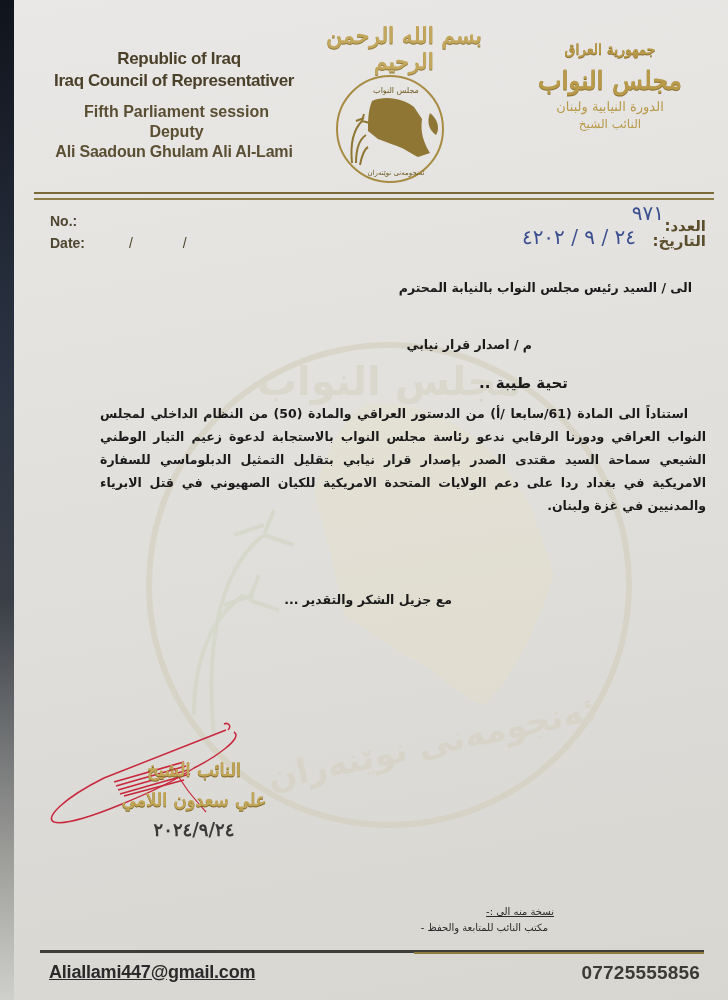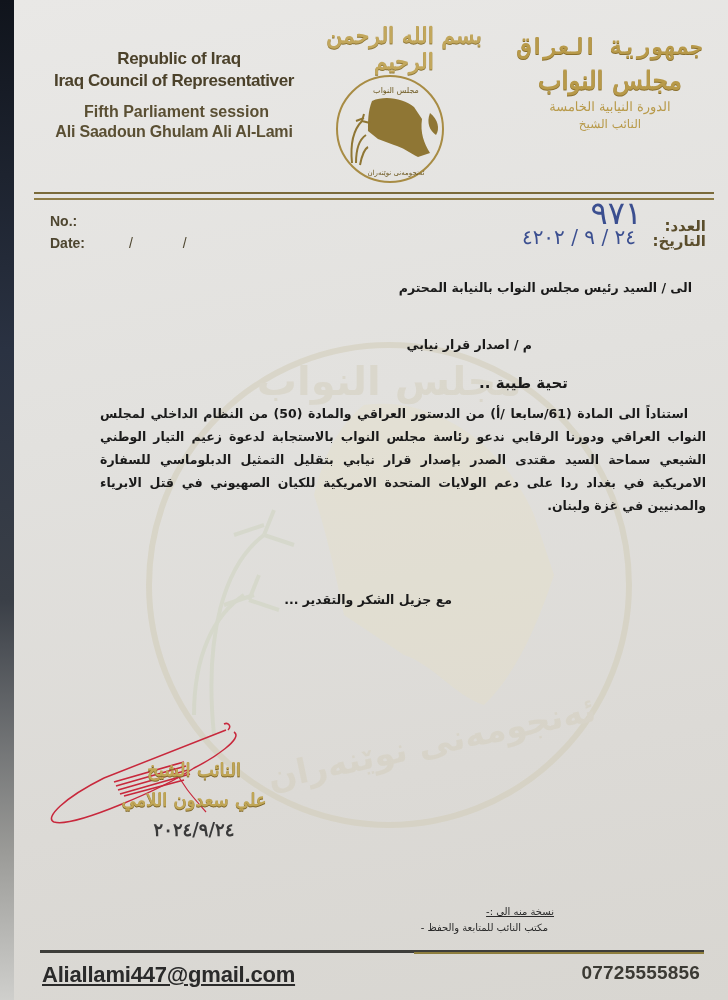--- a/index.html
+++ b/index.html
@@ -19,37 +19,37 @@
   }
   .en-header { position:absolute; left:0; top:48px; width:300px; text-align:center; color:#4b412a; }
   .en-header .l1 { font-size:17px; font-weight:bold; letter-spacing:-0.3px; margin-left:30px; line-height:22px;}
   .en-header .l2 { font-size:17px; font-weight:bold; letter-spacing:-0.4px; margin-left:20px; line-height:22px;}
   .en-header .l3 { font-size:16px; font-weight:bold; margin-top:10px; margin-left:25px; line-height:20px; color:#5a4f33;}
   .en-header .l4 { font-size:16px; font-weight:bold; margin-left:25px; line-height:20px; color:#5a4f33;}
   .en-header .l5 { font-size:16px; font-weight:bold; margin-left:20px; line-height:20px; color:#5a4f33; letter-spacing:-0.2px;}
 
   .ar-header { position:absolute; left:478px; top:34px; width:236px; text-align:center; color:#b89a4a; direction:rtl;
     font-family:"DejaVu Serif", serif; }
-  .ar-header .a1 { font-size:22px; font-weight:bold; line-height:30px; text-shadow:0 1px 0 #8a6f2c;font-family:Liberation Mono, monospace;}
+  .ar-header .a1 { font-size:14px; font-weight:bold; line-height:30px; text-shadow:0 1px 0 #8a6f2c;}
   .ar-header .a2 { font-size:25px; font-weight:bold; line-height:34px; text-shadow:0 1px 0 #8a6f2c;}
   .ar-header .a3 { font-size:13px; line-height:18px; }
   .ar-header .a4 { font-size:12px; line-height:17px; }
   .ar-header .a5 { font-size:13px; line-height:22px; }
 
   .basmala { position:absolute; left:290px; top:22px; width:200px; text-align:center; direction:rtl;
     font-family:"DejaVu Serif", serif; font-size:22px; font-weight:bold; color:#c2a75c; text-shadow:0 1px 0 #8d7535; }
   .emblem { position:absolute; left:320px; top:73px; }
 
   .rule-top { position:absolute; left:20px; right:14px; top:192px; height:4px; border-top:2px solid #7a6a3a; border-bottom:2px solid #8e7c45; }
 
   .en-meta { position:absolute; left:36px; top:210px; color:#4e4630; font-weight:bold; font-size:14px; line-height:22px; }
   .en-meta .slash { display:inline-block; font-weight:normal; }
   .ar-meta { position:absolute; right:10px; top:208px; color:#5b4e2c; font-weight:bold; font-size:15px; direction:rtl; text-align:right; line-height:22px; font-family:"DejaVu Sans", sans-serif;}
   .hand { color:#3b4f90; font-family:"DejaVu Serif", serif; font-weight:normal; }
-  .hand.num { font-size:32px; position:absolute; right:76px; top:-6px; letter-spacing:2px;}
+  .hand.num { font-size:20px; position:absolute; right:54px; top:-6px; letter-spacing:2px;}
   .hand.date { font-size:20px; position:absolute; right:82px; top:18px; white-space:nowrap;}
 
   .body-ar { position:absolute; right:24px; direction:rtl; color:#1a1a1a; font-family:"DejaVu Sans", sans-serif; font-weight:bold;text-align:right; }
   .recipient { top:280px; right:36px; font-size:12.5px; }
   .subject { top:337px; right:196px; font-size:12.5px; }
   .greeting { top:374px; right:160px; font-size:15px; }
   .para { top:402px; left:86px; right:22px; font-size:12.5px; line-height:23px; text-align:justify; text-indent:18px; }
   .closing { top:592px; right:276px; font-size:12.5px; }
 
   .sig-block { position:absolute; left:100px; top:755px; width:160px; text-align:center; direction:rtl;
@@ -58,21 +58,21 @@
   .sig-block .s2 { font-size:18px; line-height:30px; }
   .sig-block .s3 { font-size:18px; line-height:30px; color:#3a3a3a; text-shadow:none; letter-spacing:1px;}
   .sig-svg { position:absolute; left:30px; top:718px; }
 
   .cc-title { position:absolute; right:174px; top:906px; font-size:10px; direction:rtl; color:#2a2a2a; text-decoration:underline; font-family:"DejaVu Sans", sans-serif;}
   .cc-item { position:absolute; right:180px; top:922px; font-size:10px; direction:rtl; color:#2a2a2a; font-family:"DejaVu Sans", sans-serif;}
   .cc-item .dash { margin-left:14px; }
 
   .rule-bottom { position:absolute; left:26px; right:24px; top:950px; border-top:3px solid #3d3d3a; }
   .rule-bottom-gold { position:absolute; left:400px; right:24px; top:952px; border-top:2px solid #8e7e3e; }
-  .email { position:absolute; left:28px; top:962px; font-size:22px; font-weight:bold; color:#2a2a2a; text-decoration:underline; letter-spacing:-0.2px;}
+  .email { position:absolute; left:35px; top:962px; font-size:18px; font-weight:bold; color:#2a2a2a; text-decoration:underline; letter-spacing:-0.2px;}
   .phone { position:absolute; right:28px; top:962px; font-size:19px; font-weight:bold; color:#3b3a34; letter-spacing:0.2px;}
 
   .watermark { position:absolute; left:120px; top:335px; opacity:0.55; }
 </style>
 </head>
 <body>
 
 <div class="edge-shadow"></div>
 
 <div class="paper">
@@ -85,39 +85,40 @@
     <path d="M100 200 l 30 -10 M 130 200 l 10 -25 M 130 200 l 30 10" stroke="#cfd4c0" stroke-width="4" fill="none"></path>
     <path d="M90 270 l 30 -10 M 115 265 l 10 -25 M 115 265 l 30 10" stroke="#cfd4c0" stroke-width="4" fill="none"></path>
     <text x="255" y="60" text-anchor="middle" font-family="DejaVu Sans, sans-serif" font-size="40" font-weight="bold" fill="#d4cfbe">مجلس النواب</text>
     <text x="300" y="420" text-anchor="middle" font-family="DejaVu Sans, sans-serif" font-size="34" font-weight="bold" fill="#d4cfbe" transform="rotate(-12 300 420)">ئەنجومەنی نوێنەران</text>
   </svg>
 
   <div class="en-header">
     <div class="l1">Republic of Iraq</div>
     <div class="l2">Iraq Council of Representativer</div>
     <div class="l3">Fifth Parliament session</div>
+    <div class="l4">Deputy</div>
     <div class="l5">Ali Saadoun Ghulam Ali Al-Lami</div>
   </div>
 
   <div class="basmala">بسم الله الرحمن الرحيم</div>
 
   <svg class="emblem" width="112" height="112" viewBox="0 0 112 112">
     <circle cx="56" cy="56" r="53" fill="none" stroke="#a88c44" stroke-width="2"></circle>
     <path d="M38 28 C 52 22, 70 26, 80 34 L 88 46 C 86 60, 90 70, 96 80 L 84 84 C 76 80, 68 74, 60 72 L 44 66 L 34 58 C 34 48, 34 38, 38 28 Z" fill="#8f7634"></path>
     <path d="M96 40 C 104 46, 106 56, 102 62 C 96 58, 92 50, 96 40 Z" fill="#8f7634"></path>
     <path d="M18 90 C 16 70, 20 56, 28 48 M22 90 C 22 76, 26 66, 32 62 M26 92 C 28 82, 30 76, 34 74" stroke="#8f7634" stroke-width="2" fill="none"></path>
     <path d="M22 48 l 8 -3 M 28 48 l 2 -7 M 28 48 l 8 2" stroke="#8f7634" stroke-width="2" fill="none"></path>
     <text x="62" y="20" text-anchor="middle" font-family="DejaVu Sans, sans-serif" font-size="8" fill="#6e5a22">مجلس النواب</text>
     <text x="62" y="102" text-anchor="middle" font-family="DejaVu Sans, sans-serif" font-size="7" fill="#6e5a22">ئەنجومەنی نوێنەران</text>
   </svg>
 
   <div class="ar-header">
     <div class="a1">جمهورية العراق</div>
     <div class="a2">مجلس النواب</div>
-    <div class="a3">الدورة النيابية الخامسة</div>
+    <div class="a3">الدورة النيابية ولبنان</div>
     <div class="a4">النائب الشيخ</div>
   </div>
 
   <div class="rule-top"></div>
 
   <div class="en-meta">
     <div><span>No.:</span></div>
     <div>
       <span>Date:</span>
       <span class="slash" style="margin-left:40px;">/</span>

